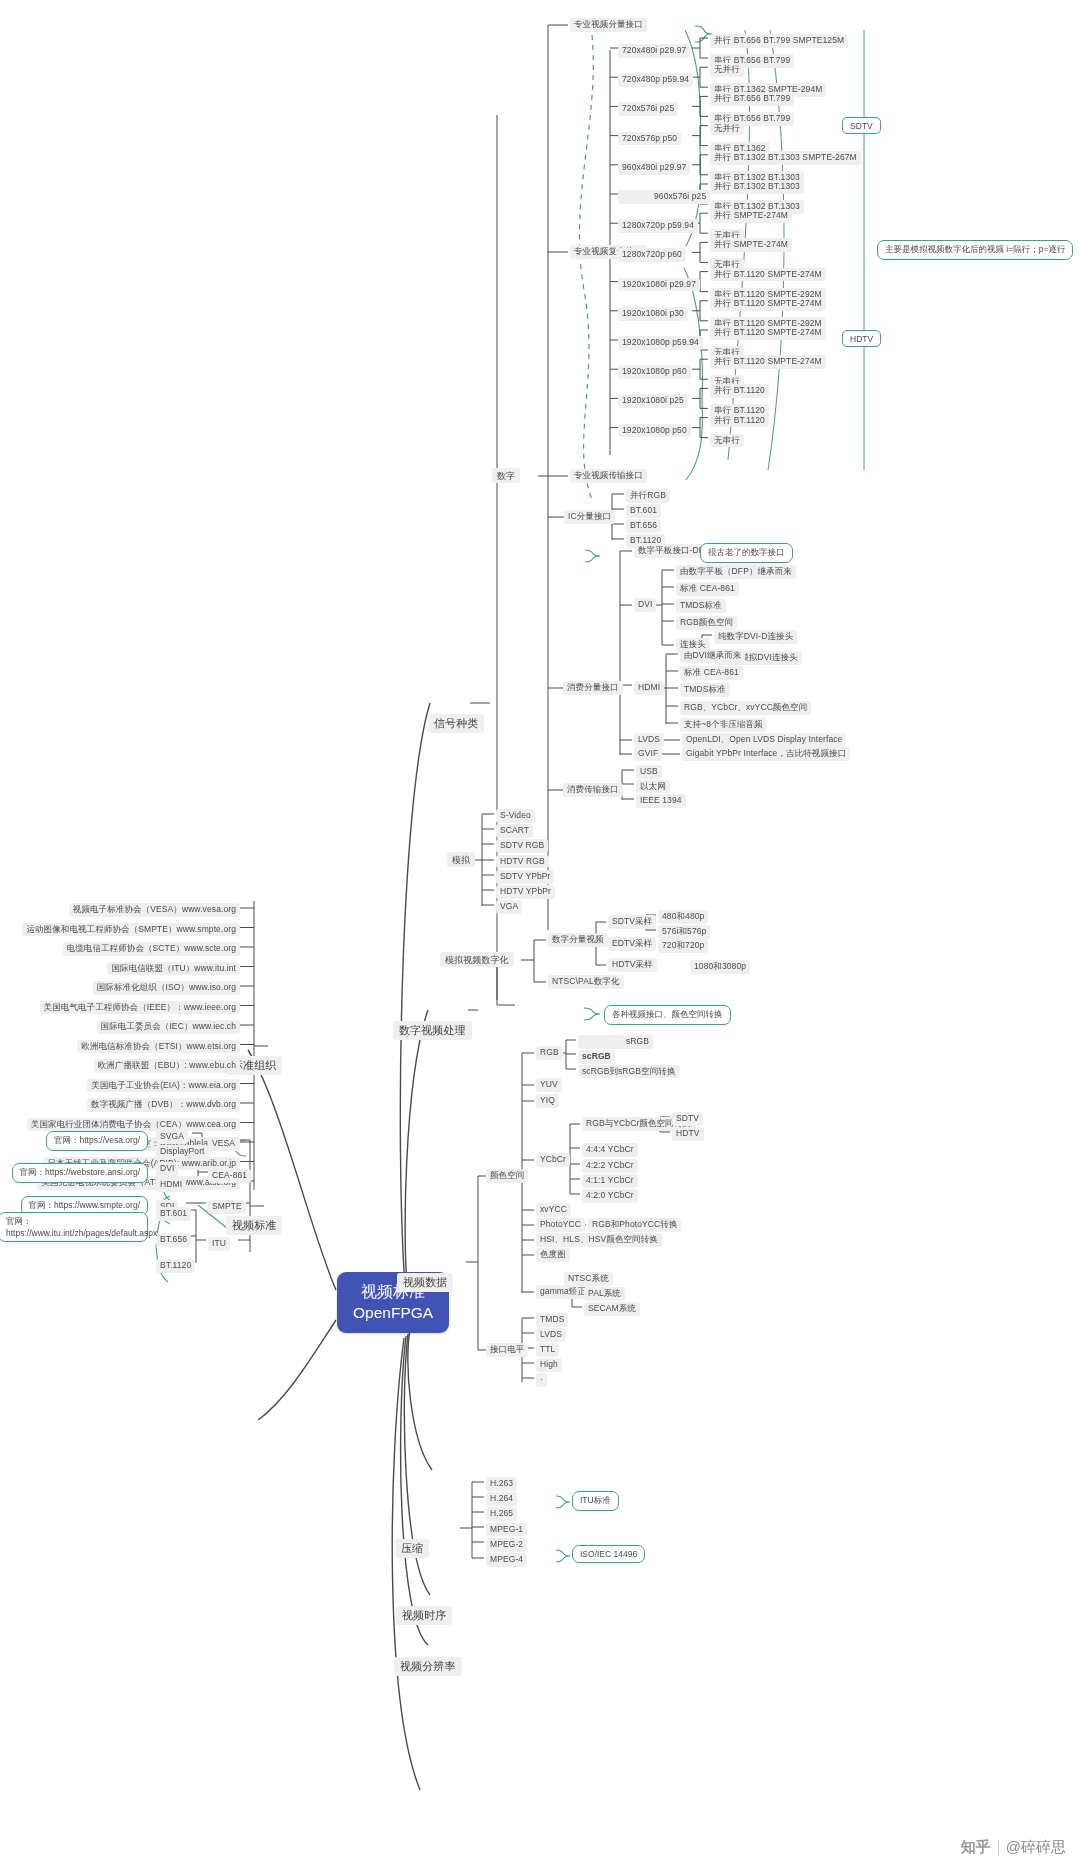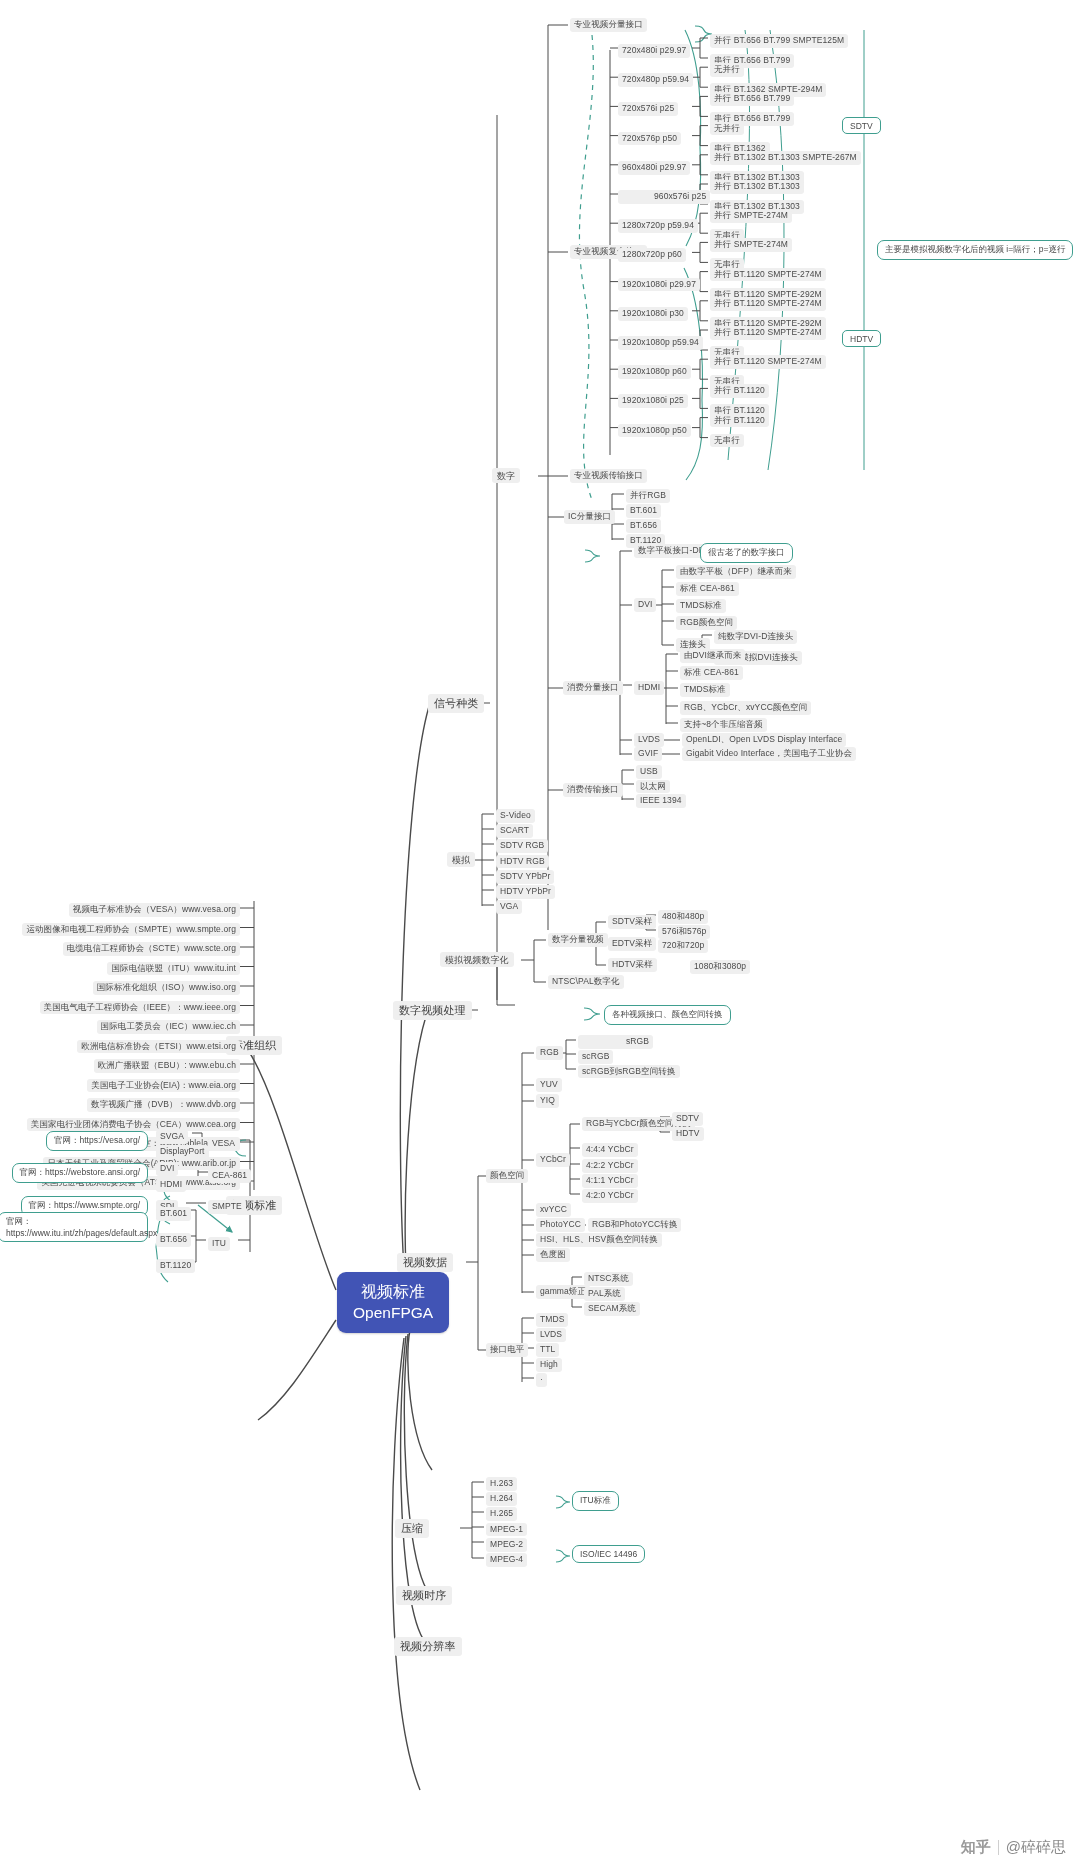--- a/index.html
+++ b/index.html
@@ -19,21 +19,21 @@
     position: absolute;
     background: #efefef;
     color: #4a4a4a;
     font-size: 8.5px;
     line-height: 1.15;
     padding: 2px 4px;
     border-radius: 3px;
     white-space: nowrap;
     letter-spacing: .1px;
   }
-  .node.lvl1 { font-size: 11px; padding: 3px 6px; color: #3d3d3d; }
+  .node.lvl1 { font-size: 11px; padding: 3px 6px; color: #3d3d3d; margin-top: 20px; }
   .node.lvl2 { font-size: 9px; padding: 2.5px 5px; }
 
   .callout {
     position:absolute;
     background:#ffffff;
     border:1px solid #3f9e8f;
     border-radius: 7px;
     color:#4a4a4a;
     font-size:8.5px;
     padding:3px 7px;
@@ -499,21 +499,21 @@
       <div class="node" style="left: 680px; top: 649px;">由DVI继承而来</div>
       <div class="node" style="left: 680px; top: 666px;">标准 CEA-861</div>
       <div class="node" style="left: 680px; top: 683px;">TMDS标准</div>
       <div class="node" style="left: 680px; top: 701px;">RGB、YCbCr、xvYCC颜色空间</div>
       <div class="node" style="left: 680px; top: 718px;">支持~8个非压缩音频</div>
     </div>
 
   <div class="node" style="left:634px; top:733px;">LVDS</div>
   <div class="node" style="left:682px; top:733px;">OpenLDI、Open LVDS Display Interface</div>
   <div class="node" style="left:634px; top:747px;">GVIF</div>
-  <div class="node" style="left:682px; top:747px;">Gigabit Video Interface，美国电子工业协会</div>
+  <div class="node" style="left:682px; top:747px;">Gigabit YPbPr Interface，吉比特视频接口</div>
 
   <div class="node" style="left:563px; top:783px;">消费传输接口</div>
   <div id="ctrans-layer">
       <div class="node" style="left: 636px; top: 765px;">USB</div>
       <div class="node" style="left: 636px; top: 779.6px;">以太网</div>
       <div class="node" style="left: 636px; top: 794.2px;">IEEE 1394</div>
     </div>
 
   <div id="analog-layer">
       <div class="node" style="left: 496px; top: 809px;">S-Video</div>
@@ -536,21 +536,21 @@
       <div class="node" style="left: 658px; top: 939px;">720和720p</div>
       <div class="node" style="left: 658px; top: 960px; margin-left: 32px;">1080和3080p</div>
     </div>
 
   <div class="callout" style="left:604px; top:1005px;">各种视频接口、颜色空间转换</div>
 
   <div class="node" style="left:486px; top:1169px;">颜色空间</div>
   <div class="node" style="left:536px; top:1046px;">RGB</div>
   <div id="rgb-layer">
       <div class="node" style="left: 578px; top: 1035px; padding-left: 48px;">sRGB</div>
-      <div class="node" style="left: 578px; top: 1049.8px;">scRGB</div>
+      <div class="node" style="left: 578px; top: 1049.8px; font-weight: bold;">scRGB</div>
       <div class="node" style="left: 578px; top: 1064.6px;">scRGB到sRGB空间转换</div>
     </div>
   <div class="node" style="left:536px; top:1078px;">YUV</div>
   <div class="node" style="left:536px; top:1094px;">YIQ</div>
   <div class="node" style="left:536px; top:1153px;">YCbCr</div>
   <div class="node" style="left:582px; top:1117px;">RGB与YCbCr颜色空间转换</div>
   <div id="ycbcr-layer">
       <div class="node" style="left: 582px; top: 1143px;">4:4:4 YCbCr</div>
       <div class="node" style="left: 582px; top: 1159px;">4:2:2 YCbCr</div>
       <div class="node" style="left: 582px; top: 1174px;">4:1:1 YCbCr</div>
@@ -560,21 +560,21 @@
       <div class="node" style="left: 672px; top: 1112px;">SDTV</div>
       <div class="node" style="left: 672px; top: 1127px;">HDTV</div>
     </div>
   <div class="node" style="left:536px; top:1203px;">xvYCC</div>
   <div class="node" style="left:536px; top:1218px;">PhotoYCC</div>
   <div class="node" style="left:588px; top:1218px;">RGB和PhotoYCC转换</div>
   <div class="node" style="left:536px; top:1233px;">HSI、HLS、HSV颜色空间转换</div>
   <div class="node" style="left:536px; top:1248px;">色度图</div>
   <div class="node" style="left:536px; top:1285px;">gamma矫正</div>
   <div id="gamma-layer">
-      <div class="node" style="left: 584px; top: 1272px;">NTSC系统</div>
+      <div class="node" style="left: 564px; top: 1272px;">NTSC系统</div>
       <div class="node" style="left: 584px; top: 1287px;">PAL系统</div>
       <div class="node" style="left: 584px; top: 1302px;">SECAM系统</div>
     </div>
 
   <div class="node" style="left:486px; top:1343px;">接口电平</div>
   <div id="iflevel-layer">
       <div class="node" style="left: 536px; top: 1313px;">TMDS</div>
       <div class="node" style="left: 536px; top: 1328px;">LVDS</div>
       <div class="node" style="left: 536px; top: 1343px;">TTL</div>
       <div class="node" style="left: 536px; top: 1358px;">High</div>

